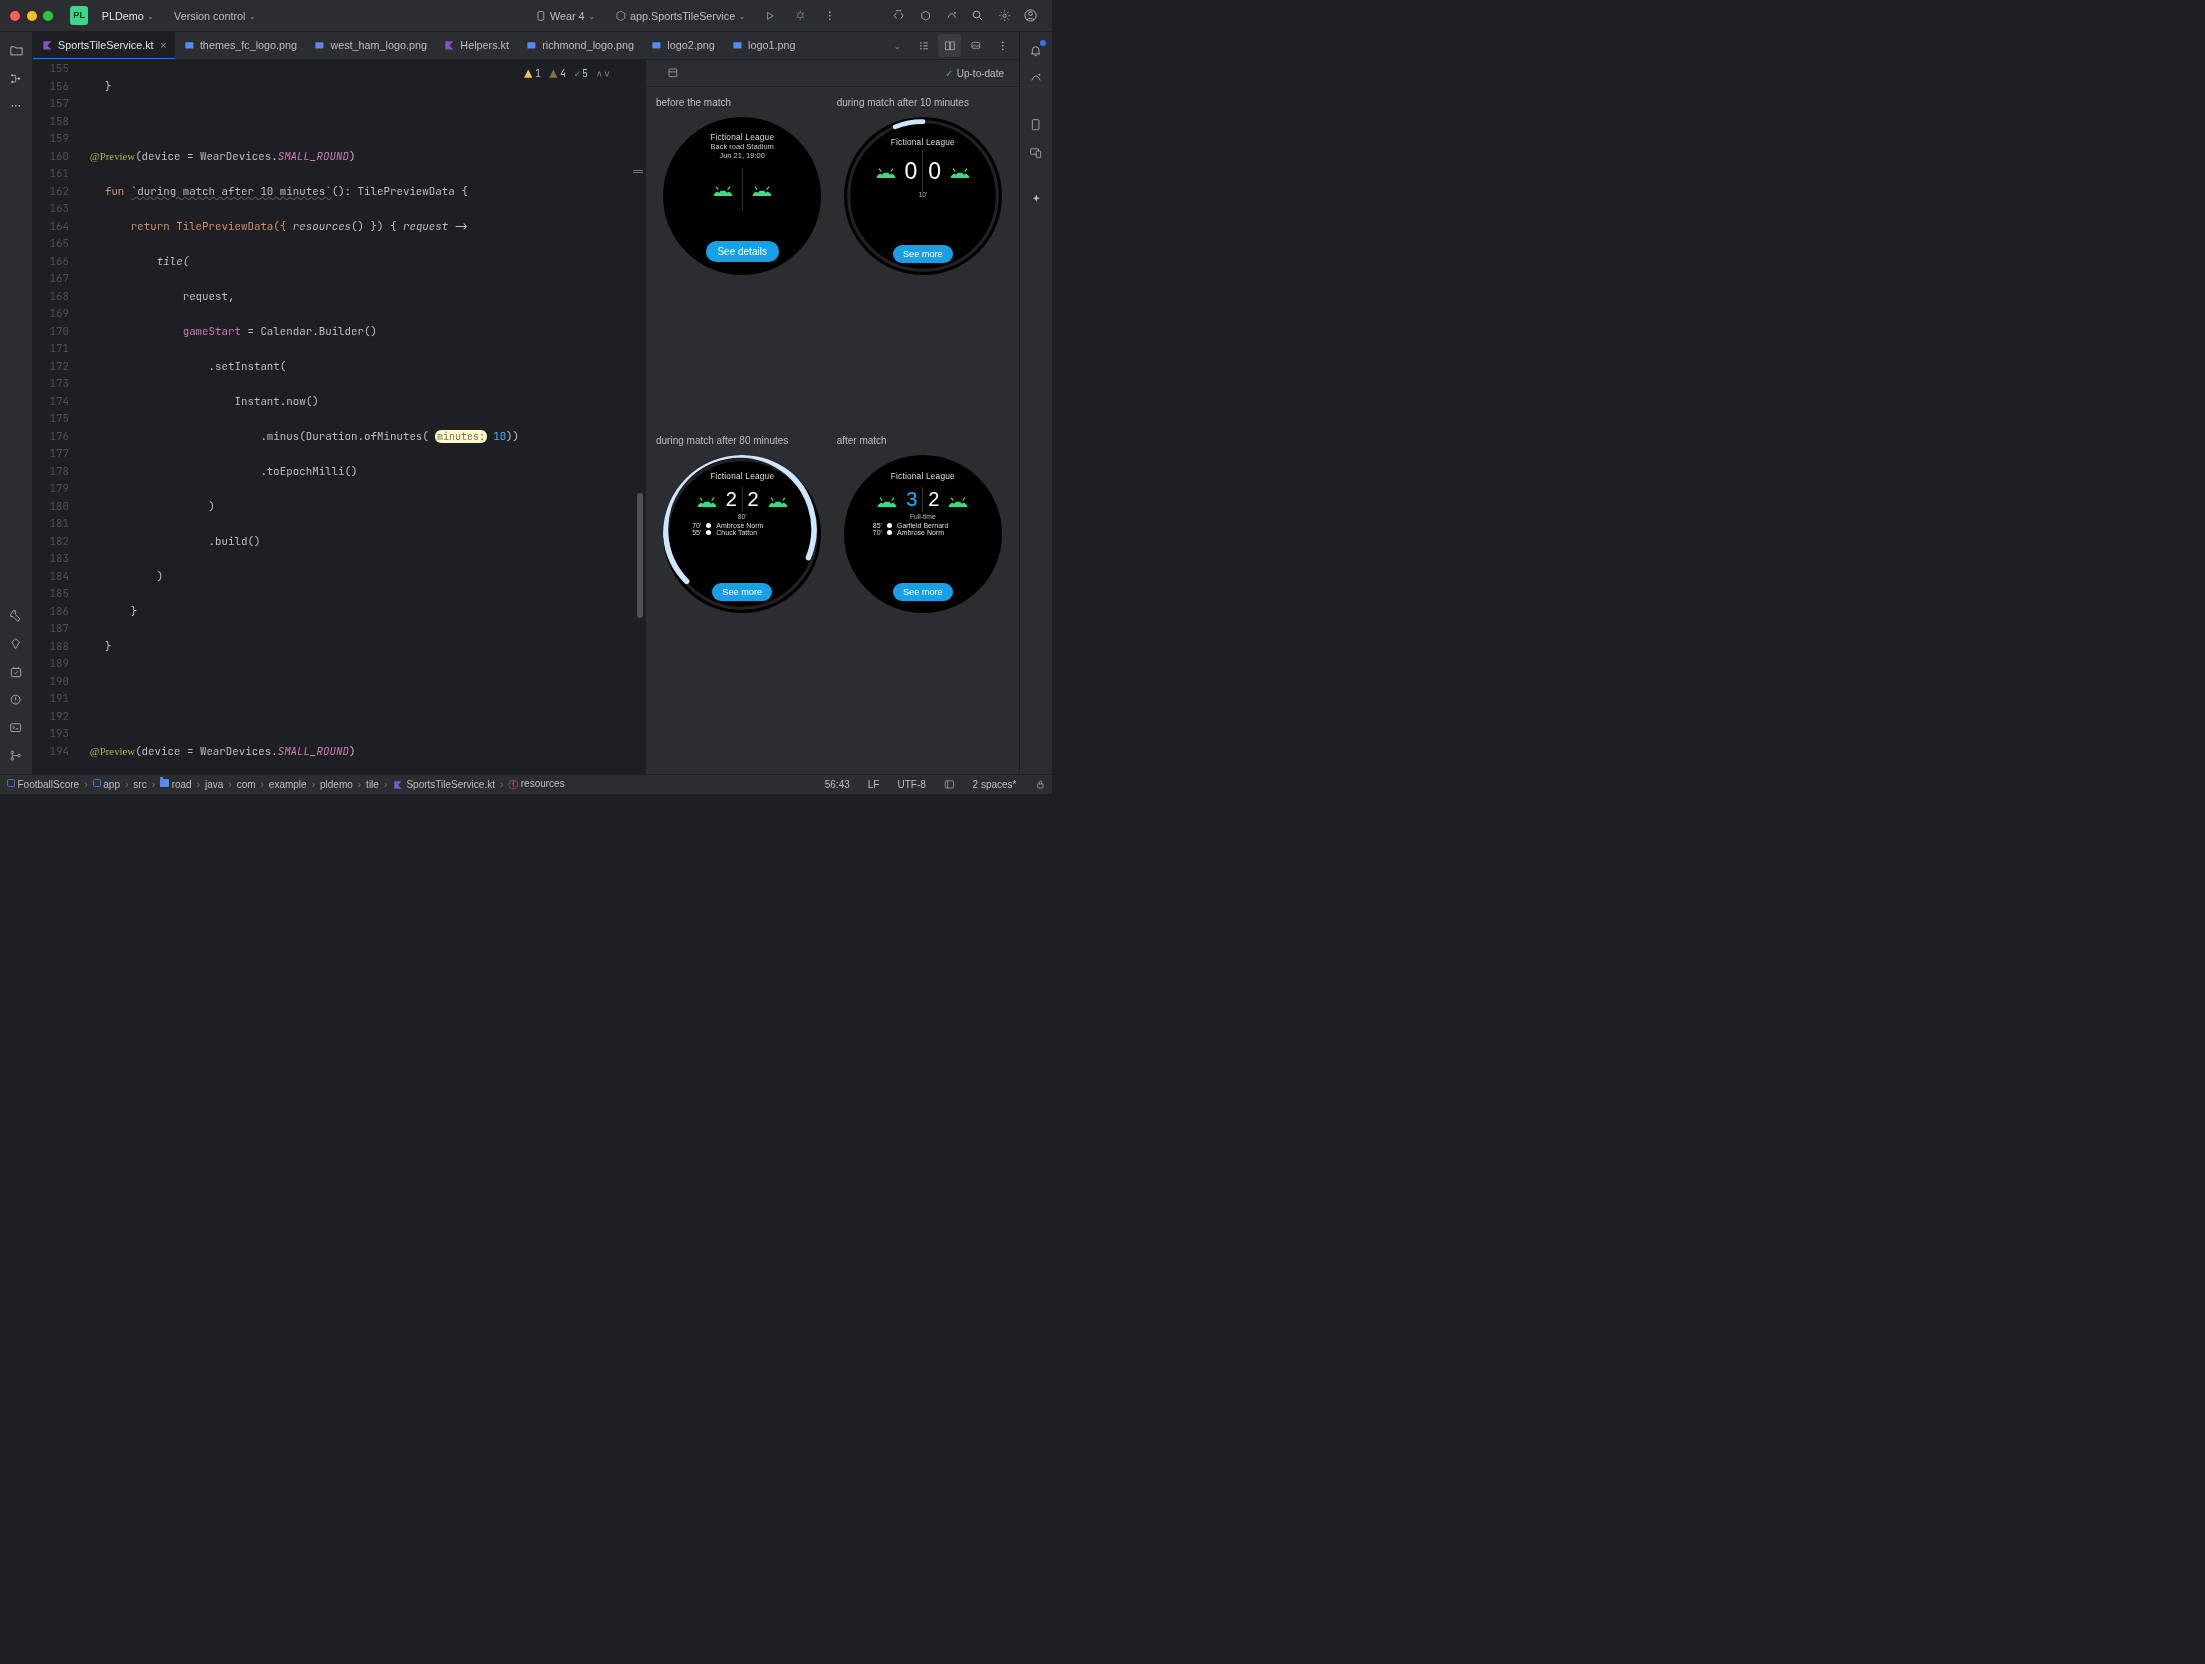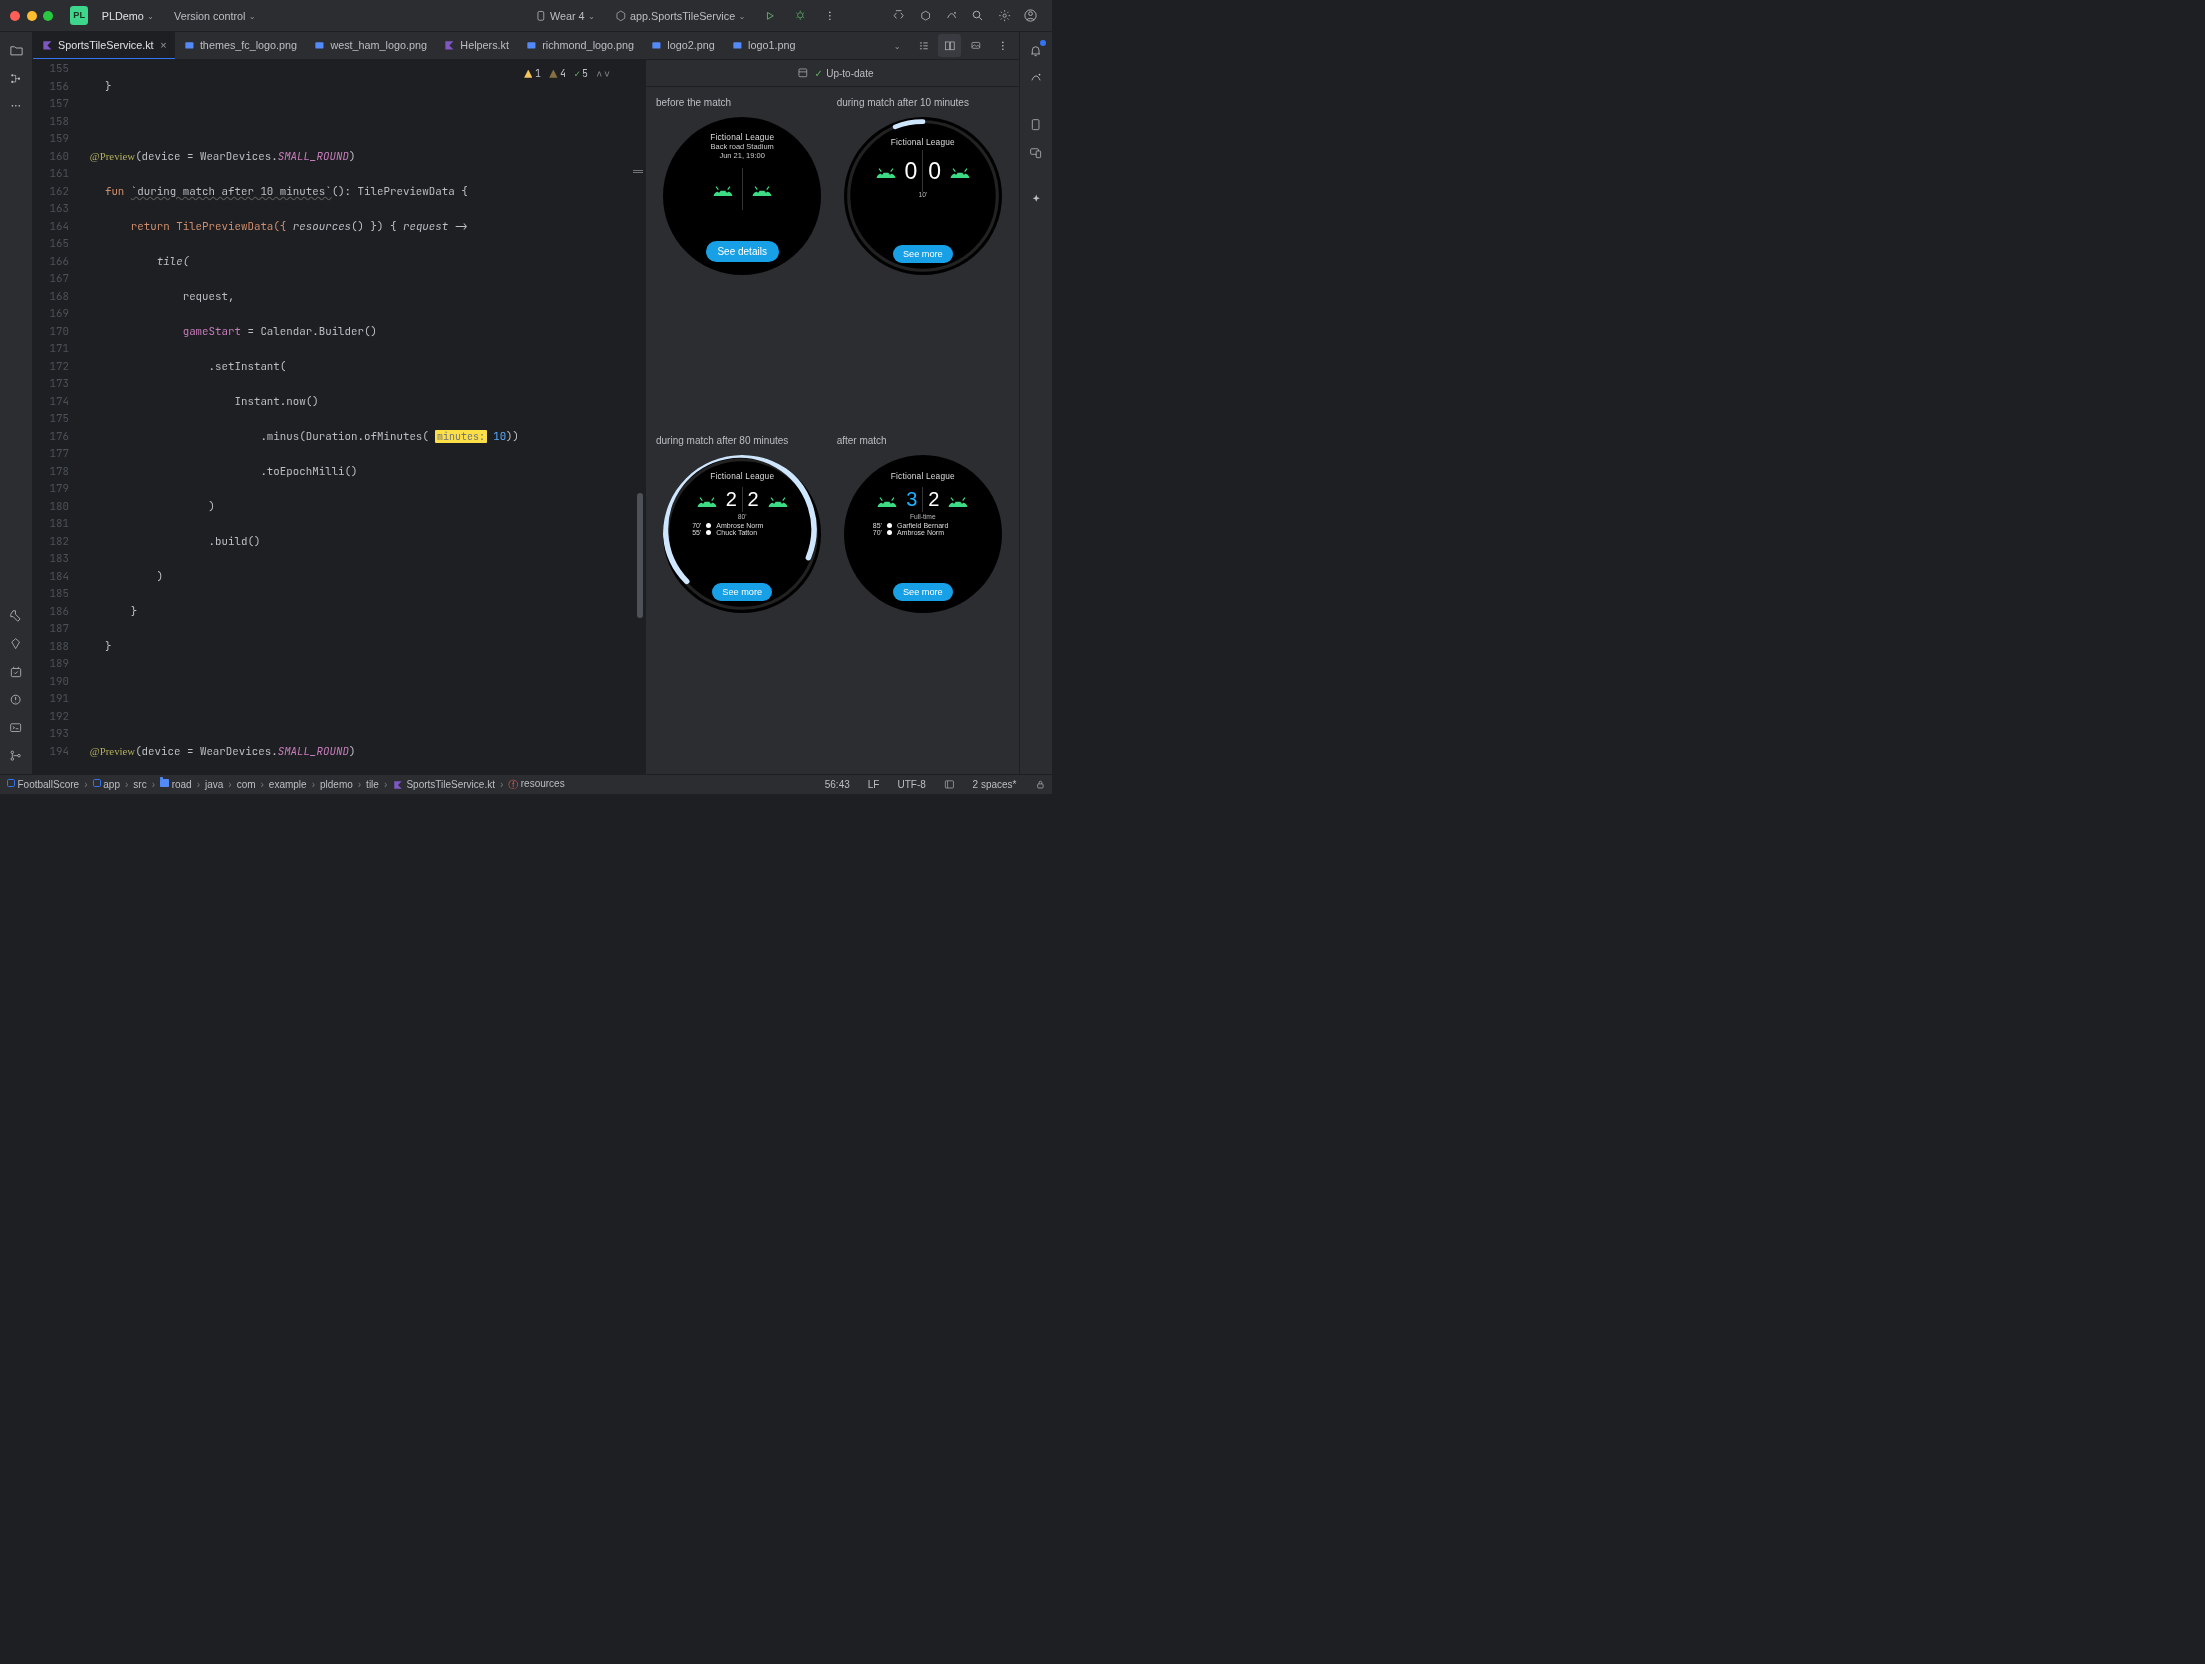--- a/index.html
+++ b/index.html
@@ -155,21 +155,21 @@
   flex: 1;
   white-space: pre;
   color: #bcbec4;
   overflow: hidden;
 }
 .code-lines div { height: 17.5px; }
 .tok-anno { color: #b3ae60; font-family: Liberation Serif, serif; }
 .tok-kw { color: #cf8e6d; }
 .tok-fn { color: #bcbec4; text-decoration: underline; text-decoration-color: #5a5a5a; text-decoration-style: wavy; }
 .tok-ital { font-style: italic; }
-.tok-param { color: #6f737a; background: #fde047; padding: 0 1.7px; border-radius: 1px; font-size: 10px; }
+.tok-param { color: #6f737a; background: #fef9c3; padding: 0 1.7px; border-radius: 6px; font-size: 10px; }
 .tok-num { color: #56a8f5; }
 .tok-it { font-style: italic; color: #bcbec4; }
 .tok-field { color: #c77dbb; }
 
 .inspection {
   position: absolute;
   top: 5px; right: 35px;
   display: flex;
   gap: 8.3px;
   font-size: 10px;
@@ -196,22 +196,22 @@
   background: #2b2d30;
   border-left: 0.8px solid #1e1f22;
   display: flex;
   flex-direction: column;
 }
 .preview-bar {
   height: 27px;
   border-bottom: 0.8px solid #1e1f22;
   display: flex;
   align-items: center;
-  justify-content: center;
-  padding: 0 3px;
+  justify-content: space-between;
+  padding: 0 15px;
   font-size: 10px;
 }
 .up-to-date { display: flex; align-items: center; gap: 3.3px; color: #bcbec4; }
 .up-to-date::before { content: '✓'; color: #5fad65; }
 .preview-grid {
   flex: 1;
   display: grid;
   grid-template-columns: 1fr 1fr;
   gap: 8.3px;
   padding: 10px;

